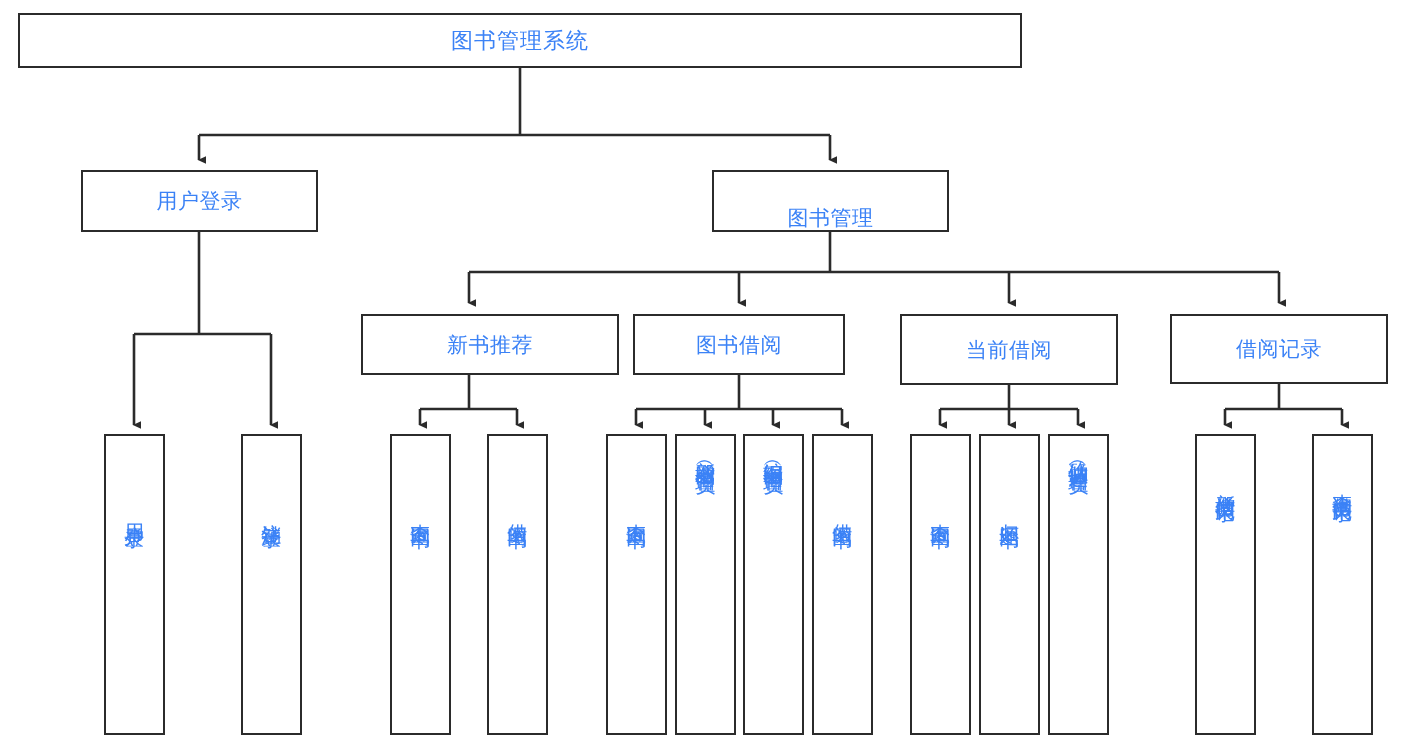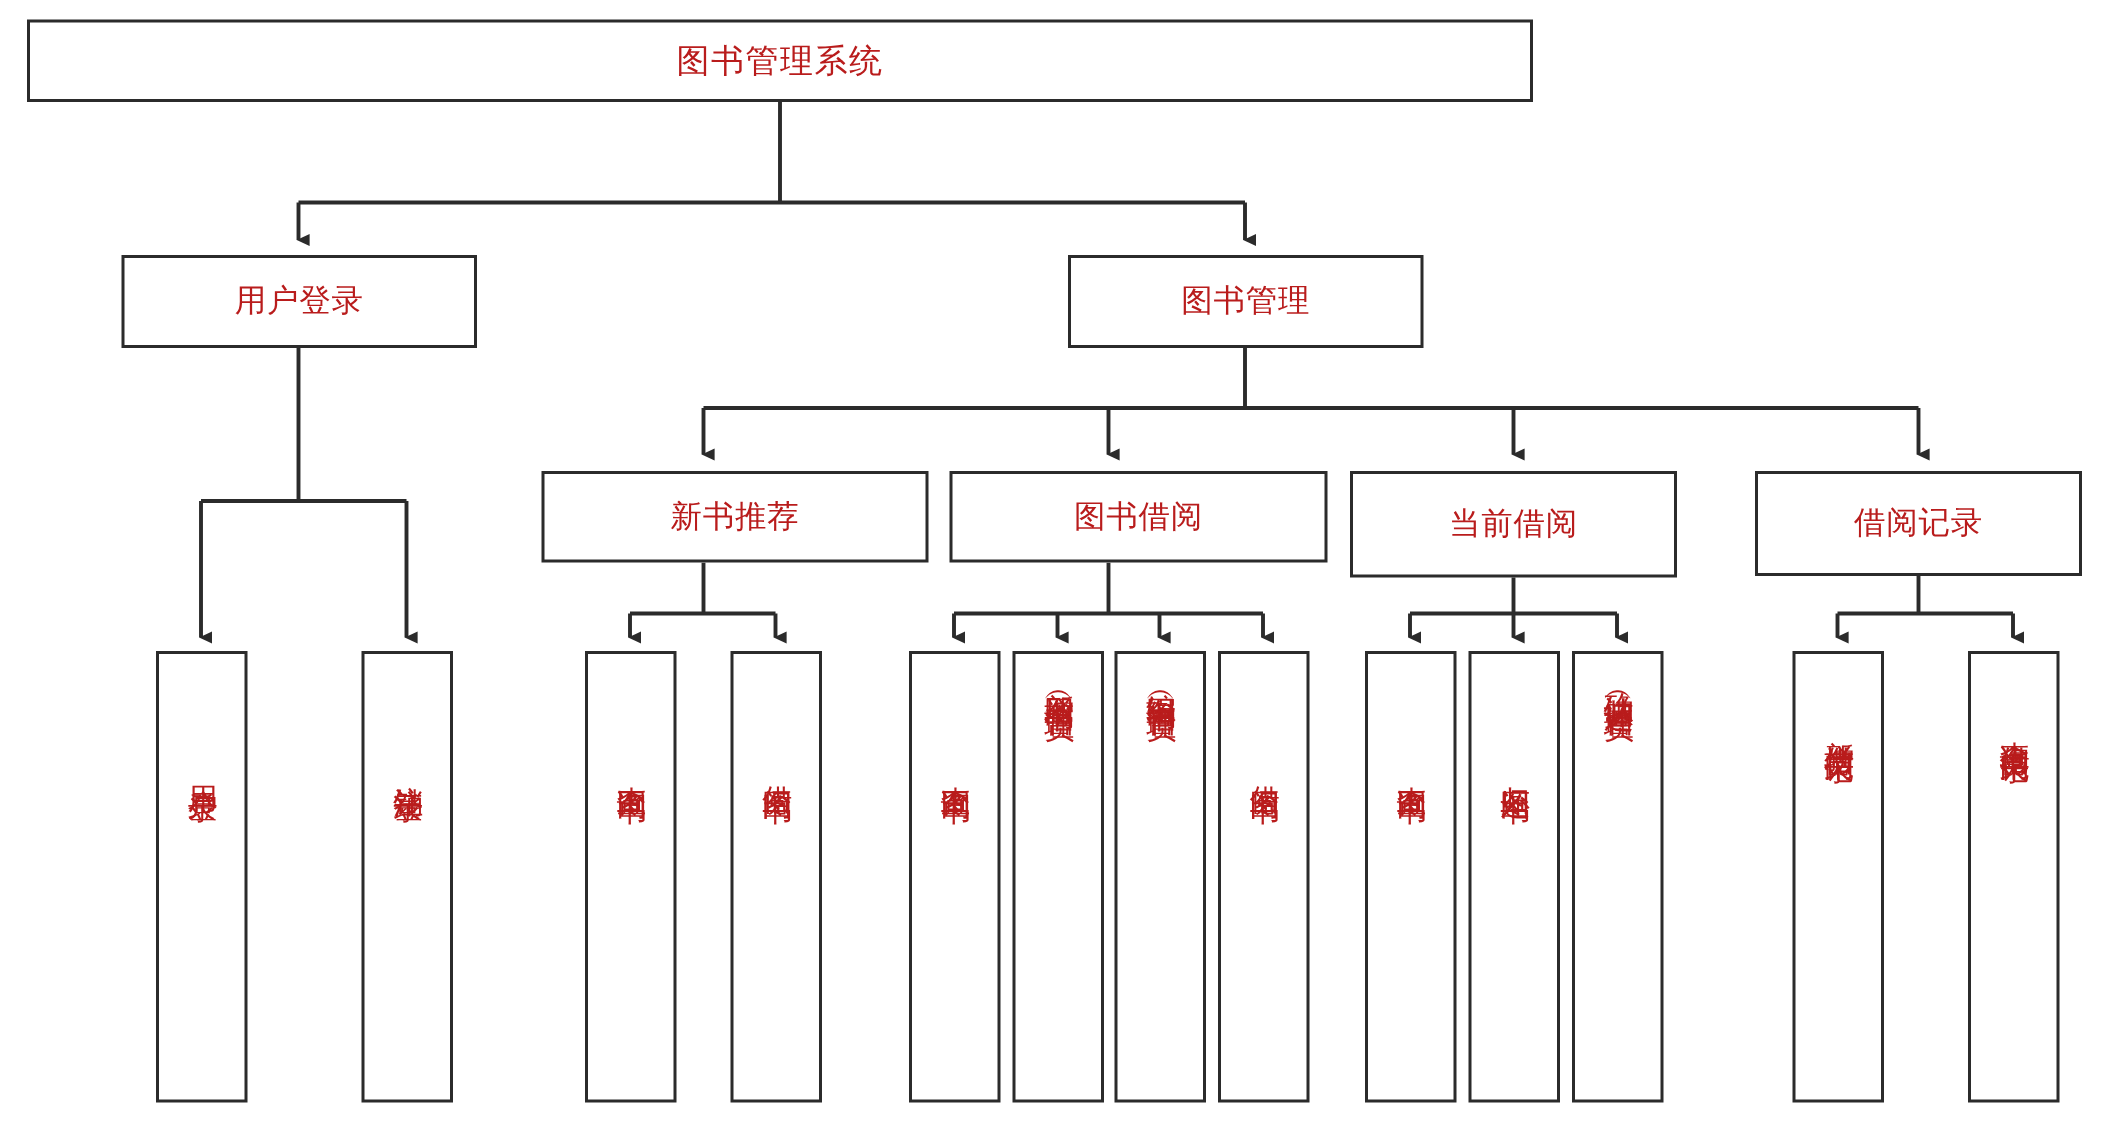--- a/index.html
+++ b/index.html
@@ -26,21 +26,21 @@
     pointer-events: none;
   }
   .node {
     position: absolute;
     box-sizing: border-box;
     background: #ffffff;
     border: 2px solid #2b2b2b;
     display: flex;
     align-items: center;
     justify-content: center;
-    color: #b91c1c;
+    color: #3b82f6;
     z-index: 2;
   }
   .node .lbl {
     display: block;
     line-height: 1.14;
     white-space: nowrap;
   }
   
   .node.horiz .lbl {
     font-size: 21px;
@@ -133,28 +133,28 @@
     </g>
   </svg>
 
   <div class="node root horiz" style="left:18px; top:13px; width:1004px; height:55px;">
     <span class="lbl">图书管理系统</span>
   </div>
 
   <div class="node horiz" style="left:81px; top:170px; width:237px; height:62px;">
     <span class="lbl">用户登录</span>
   </div>
-  <div class="node horiz" style="left:712px; top:170px; width:237px; height:62px;">
+  <div class="node horiz" style="left:712px; top:170px; width:237px; height:62px;align-items:flex-end;">
     <span class="lbl">图书管理</span>
   </div>
 
   <div class="node horiz" style="left:361px; top:314px; width:258px; height:61px;">
     <span class="lbl">新书推荐</span>
   </div>
-  <div class="node horiz" style="left:633px; top:314px; width:252px; height:61px;">
+  <div class="node horiz" style="left:633px; top:314px; width:212px; height:61px;">
     <span class="lbl">图书借阅</span>
   </div>
   <div class="node horiz" style="left:900px; top:314px; width:218px; height:71px;">
     <span class="lbl">当前借阅</span>
   </div>
   <div class="node horiz" style="left:1170px; top:314px; width:218px; height:70px;">
     <span class="lbl">借阅记录</span>
   </div>
 
   <div class="node vert" style="left:104px; top:434px; width:61px; height:301px; padding-top:72px;">

